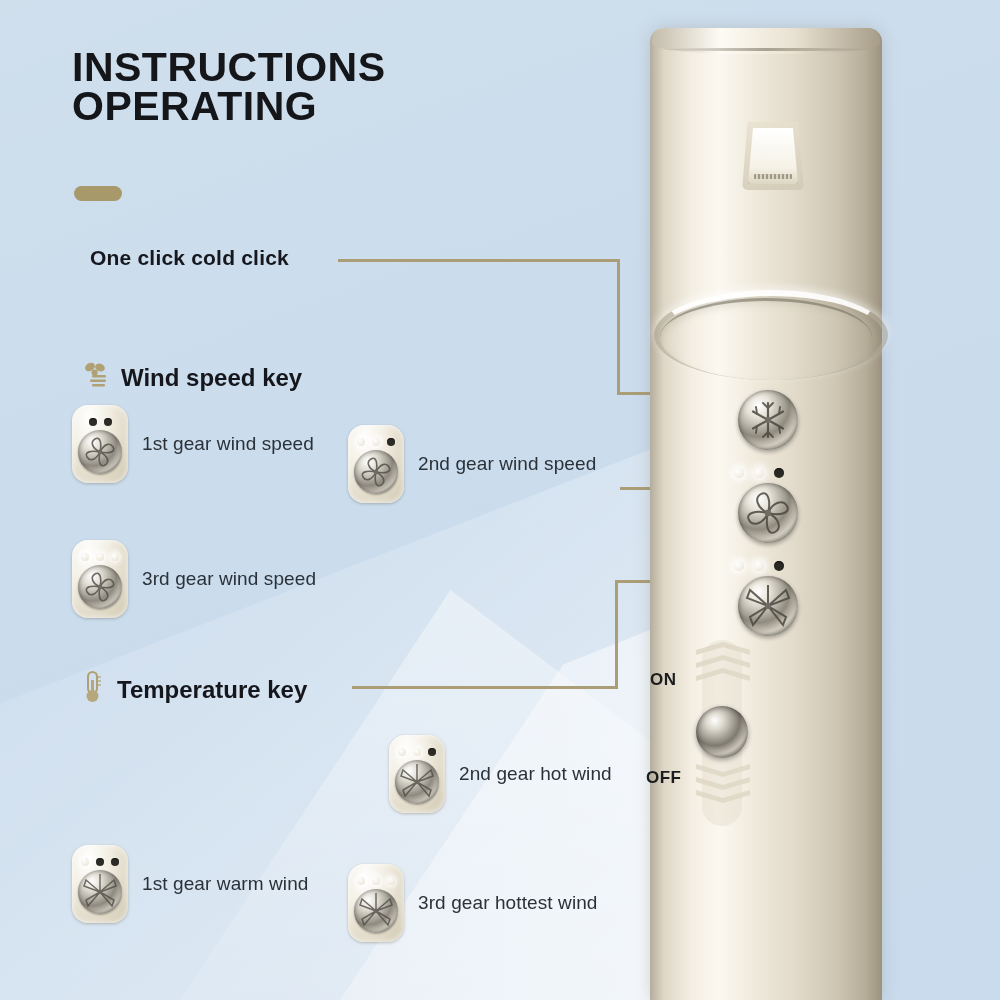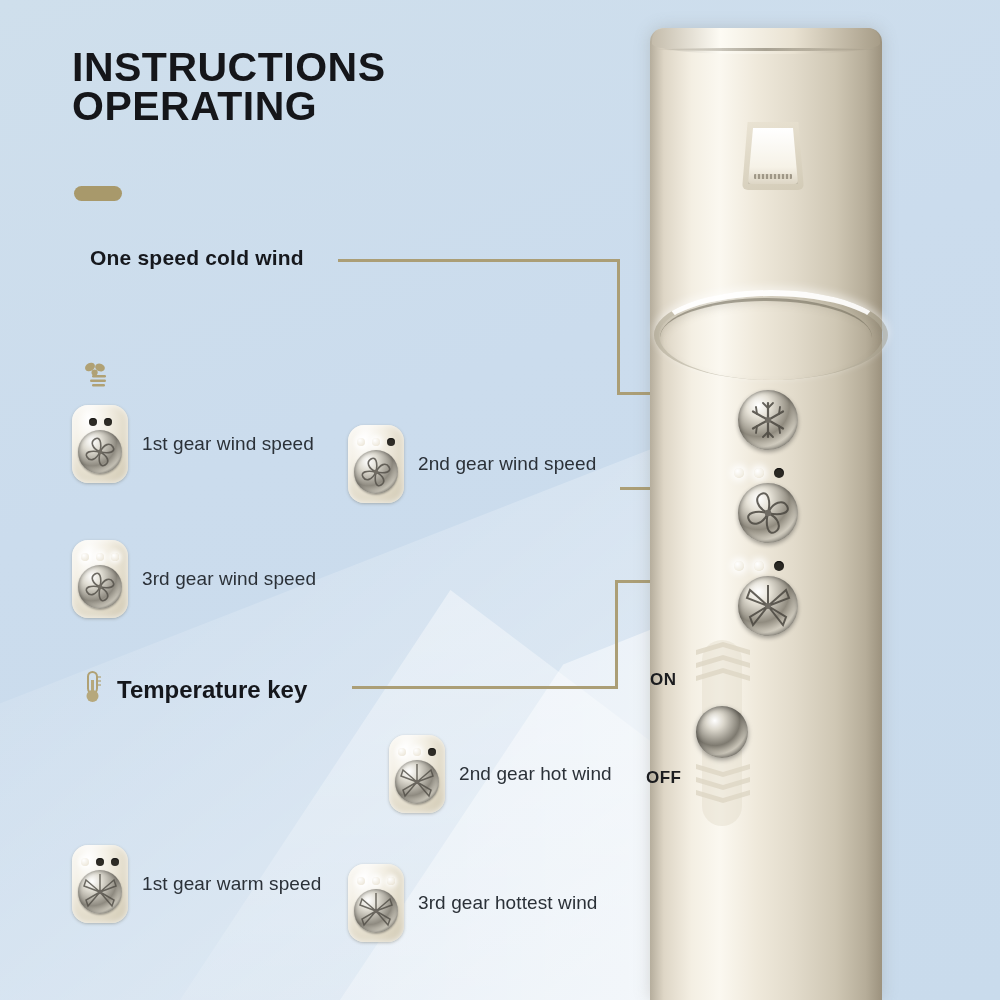--- a/index.html
+++ b/index.html
@@ -142,38 +142,39 @@
   <div class="wedge wedge-a"></div>
   <div class="wedge wedge-b"></div>
   <div class="wedge wedge-c"></div>
 
   <div class="title">
     <span>INSTRUCTIONS</span>
     <span>OPERATING</span>
   </div>
   <div class="accent-bar"></div>
 
-  <div class="callout" id="lbl-cold">One speed cold wind</div>
+  <div class="callout" id="lbl-cold">One click cold click</div>
   <div class="line lh" style="left:338px;top:259px;width:282px;"></div>
   <div class="line lv" style="left:617px;top:259px;height:136px;"></div>
   <div class="line lh" style="left:617px;top:392px;width:122px;"></div>
 
   <div class="section-head" id="sec-wind">
     <span>
       <svg width="30" height="30" viewBox="0 0 30 30">
         <g fill="#b0a174">
           <ellipse cx="10" cy="7" rx="5.2" ry="4" transform="rotate(-28 10 7)"></ellipse>
           <ellipse cx="20" cy="7.5" rx="5" ry="3.8" transform="rotate(22 20 7.5)"></ellipse>
           <circle cx="14.6" cy="12.5" r="3.1"></circle>
           <rect x="12" y="15" width="14" height="2.5" rx="1.2"></rect>
           <rect x="10" y="19.5" width="16" height="2.5" rx="1.2"></rect>
           <rect x="12" y="24" width="13" height="2.5" rx="1.2"></rect>
         </g>
       </svg>
     </span>
+    <span>Wind speed key</span>
   </div>
   <div class="line lh" style="left:620px;top:487px;width:120px;"></div>
 
   <div class="legend-item" style="left:72px;top:405px;">
     <div class="chip">
       <div class="dots">
         <span class="dot off"></span>
         <span class="dot off"></span>
       </div>
       <div class="knob">
@@ -291,21 +292,21 @@
             <line x1="22" y1="4" x2="22" y2="22"></line>
             <path d="M22 22 L36 30 L34 36 Z"></path>
             <path d="M22 22 L8 30 L10 36 Z"></path>
             <path d="M22 22 L38 16 L36 10 Z"></path>
             <path d="M22 22 L6 16 L8 10 Z"></path>
           </g>
           <circle cx="22" cy="22" r="2.2" fill="#6b6760"></circle>
         </svg>
       </div>
     </div>
-    <span class="legend-text">1st gear warm speed</span>
+    <span class="legend-text">1st gear warm wind</span>
   </div>
 
   <div class="legend-item" style="left:348px;top:864px;justify-content:flex-end;">
     <div class="chip">
       <div class="dots">
         <span class="dot on"></span>
         <span class="dot on"></span>
         <span class="dot on"></span>
       </div>
       <div class="knob">

